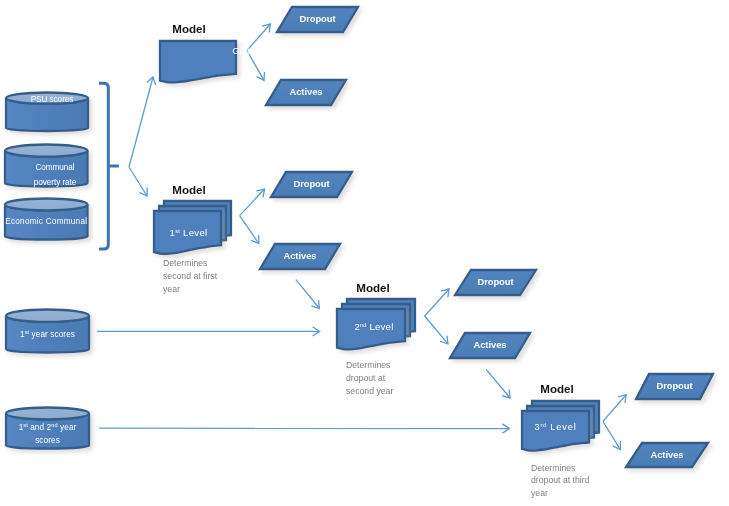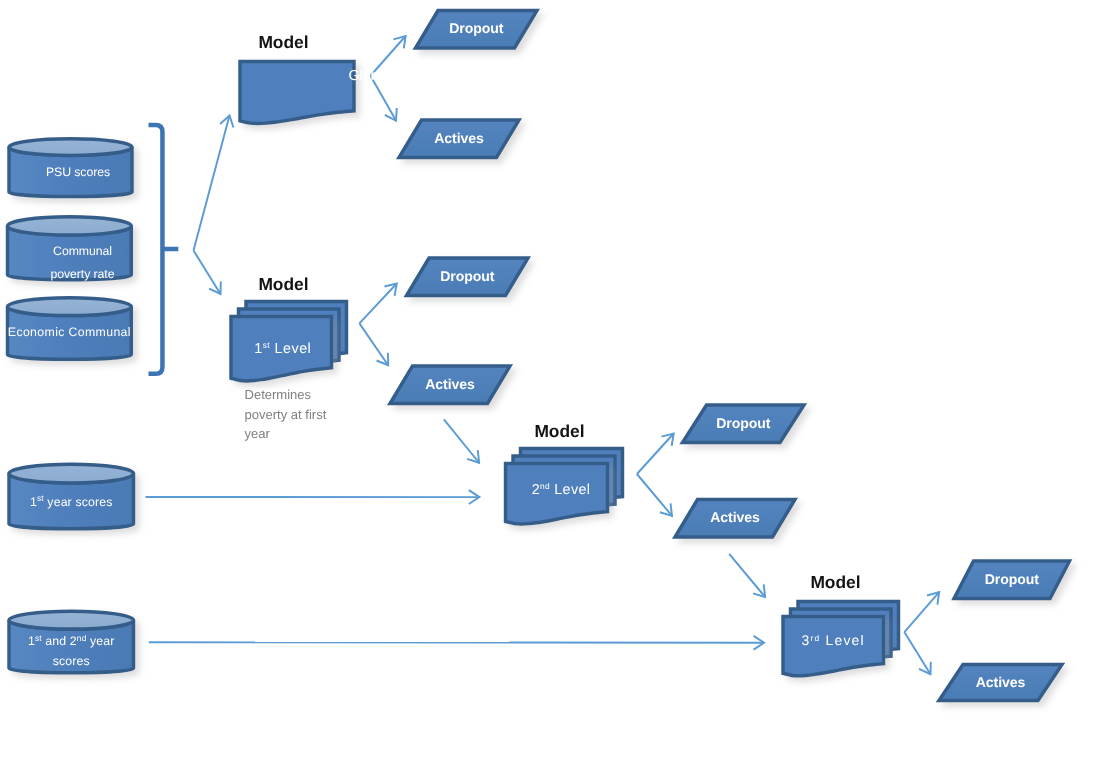--- a/index.html
+++ b/index.html
@@ -13,21 +13,21 @@
   .lbl{position:absolute;color:#ffffff;font-size:8.2px;text-align:center;
        line-height:11px;letter-spacing:-0.05px;white-space:pre-line;}
   
   .hdr{position:absolute;color:#141414;font-size:11.6px;font-weight:bold;text-align:center;}
   
   .note{position:absolute;color:#808080;font-size:8.7px;line-height:12.8px;}
   sup{font-size:5.6px;vertical-align:baseline;position:relative;top:-3.2px;
       line-height:0;font-weight:normal;}
 
   
-  #lbl-psu{left:6px;top:109px;width:92px;}
+  #lbl-psu{left:6px;top:94px;width:92px;}
   #lbl-communal{left:5px;top:161px;width:100px;line-height:14.5px;}
   #lbl-quintiles{left:5px;top:216px;width:82.5px;letter-spacing:0.25px;}
   #lbl-y1{left:6px;top:329px;width:83px;letter-spacing:0.1px;}
   #lbl-y12{left:6px;top:421px;width:83px;line-height:13.3px;letter-spacing:0.1px;}
 
   #hdr-1{left:151px;top:22px;width:76px;}
   #hdr-2{left:151px;top:183px;width:76px;}
   #hdr-3{left:335px;top:281px;width:76px;}
   #hdr-4{left:519px;top:382px;width:76px;}
 
@@ -194,21 +194,23 @@
   <div class="hdr" id="hdr-1">Model</div>
   <div class="hdr" id="hdr-2">Model</div>
   <div class="hdr" id="hdr-3">Model</div>
   <div class="hdr" id="hdr-4">Model</div>
 
   <div class="lbl" id="name-1">Global</div>
   <div class="lbl" id="name-2">1<sup>st</sup>  Level</div>
   <div class="lbl" id="name-3">2<sup>nd</sup> Level</div>
   <div class="lbl" id="name-4">3<sup>rd</sup>  Level</div>
 
-  <div class="note" id="note-2">Determines poverty at first year</div>
+  <div class="note" id="note-2">Determines second at first year</div>
+  <div class="note" id="note-3">Determines dropout at second year</div>
+  <div class="note" id="note-4">Determines dropout at third year</div>
 
   <div class="lbl out" id="out-1">Dropout</div>
   <div class="lbl out" id="out-2">Actives</div>
   <div class="lbl out" id="out-3">Dropout</div>
   <div class="lbl out" id="out-4">Actives</div>
   <div class="lbl out" id="out-5">Dropout</div>
   <div class="lbl out" id="out-6">Actives</div>
   <div class="lbl out" id="out-7">Dropout</div>
   <div class="lbl out" id="out-8">Actives</div>
 

